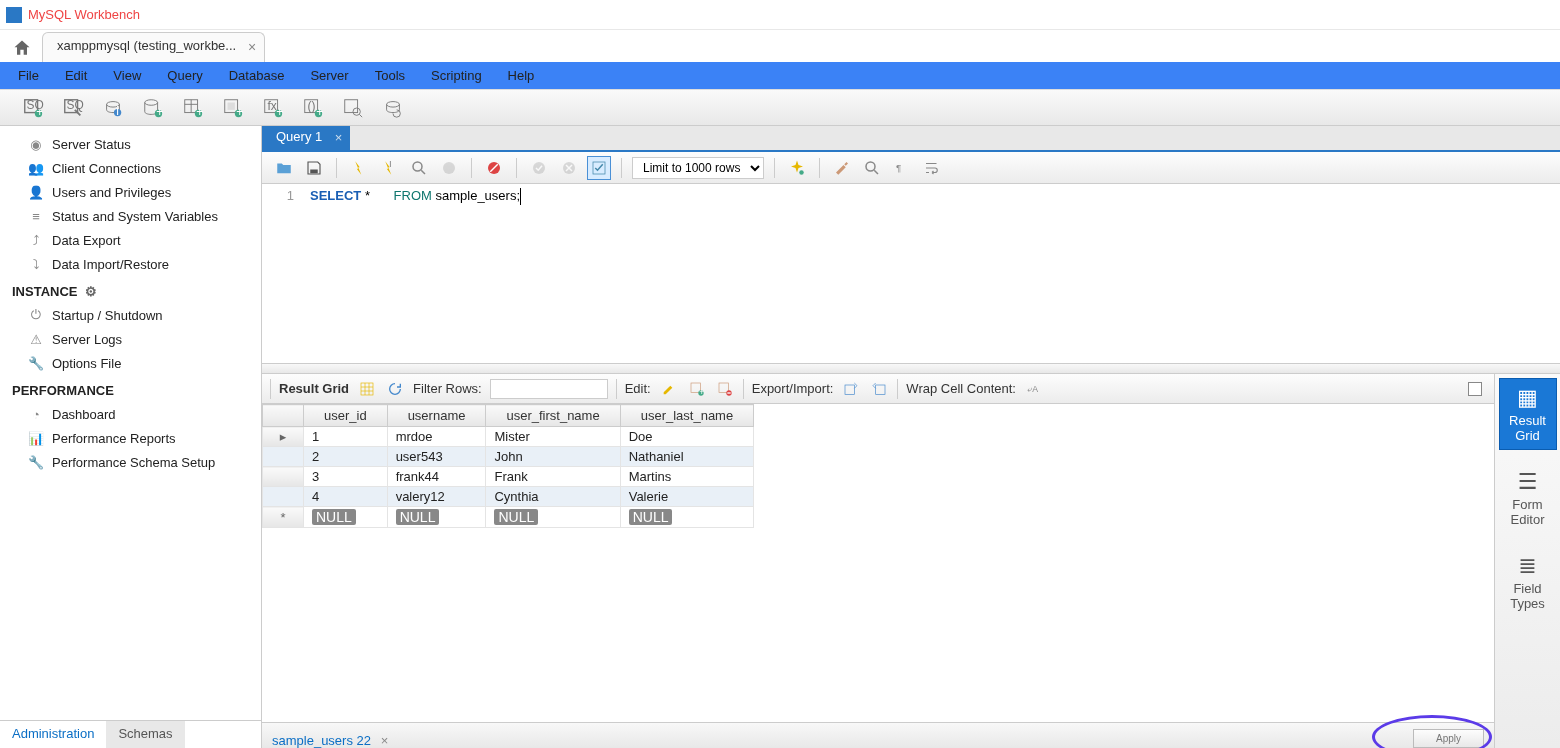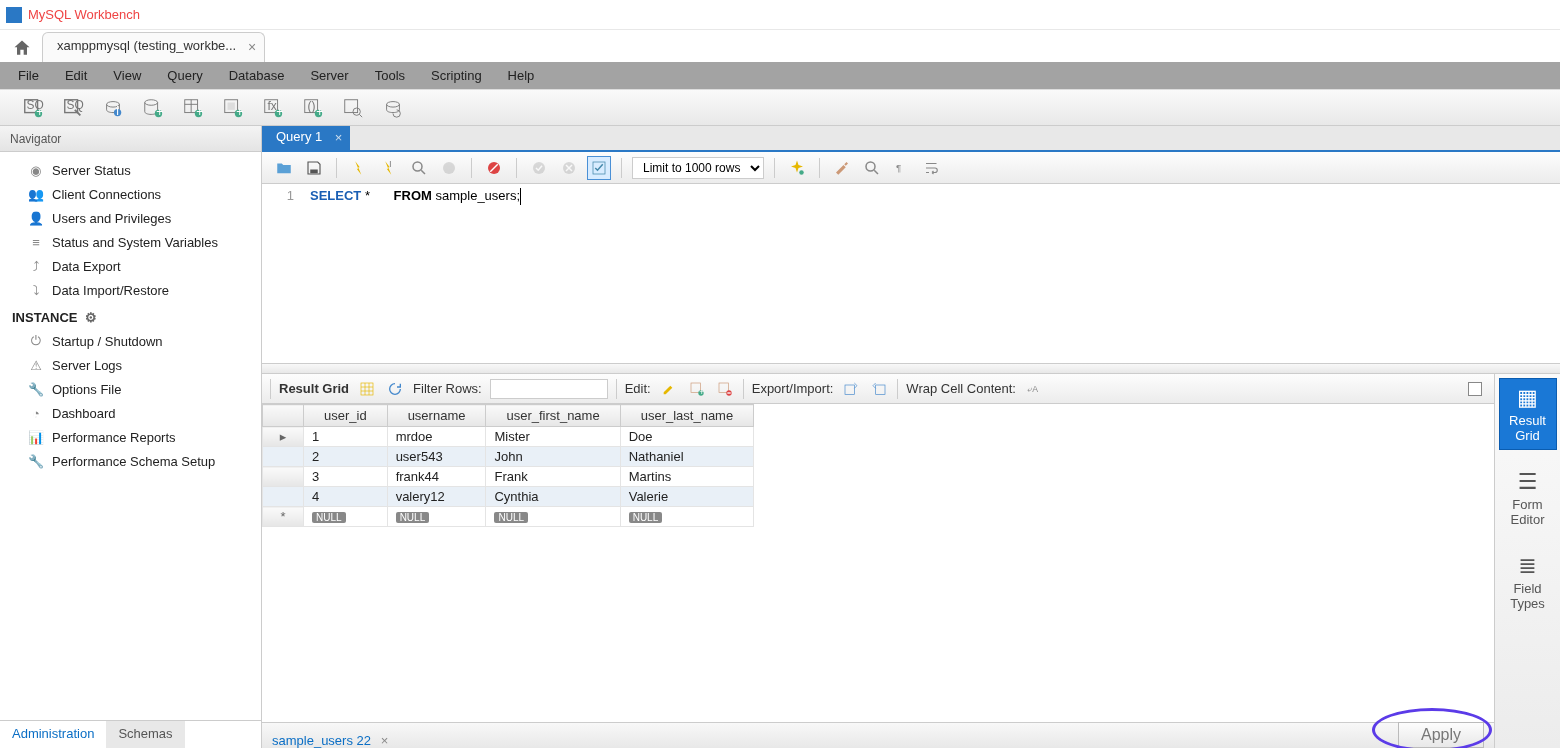--- a/index.html
+++ b/index.html
@@ -4,21 +4,21 @@
 <style>
 * { margin: 0; padding: 0; box-sizing: border-box; font-family: "Segoe UI", Tahoma, sans-serif; font-size: 13px; }
 body { background: #f0f0f0; width: 1560px; height: 748px; overflow: hidden; }
 .titlebar { height: 30px; background: #fff; display: flex; align-items: center; padding: 0 6px; gap: 6px; border-bottom: 1px solid #e8e8e8;}
 .titlebar .app-icon { width: 16px; height: 16px; background: #2a78c5; display: inline-block; }
 .titlebar .title { font-size: 13px; color: #ef4444; }
 .tabbar { height: 32px; background: #fff; display: flex; align-items: flex-end; padding-left: 8px; }
 .home-icon { width: 28px; height:28px; display:flex; align-items:center; justify-content:center; color:#555; }
 .conn-tab { height: 30px; background: #fafafa; border: 1px solid #ccc; border-bottom:none; border-radius: 6px 6px 0 0; padding: 5px 28px 5px 14px; margin-left: 6px; font-size: 13px; color:#333; position:relative; }
 .conn-tab .close { position:absolute; right:8px; top:6px; color:#888; font-size:14px;}
-.menubar { height: 28px; background: #a3a3a3; display: flex; align-items: center; padding: 0 6px; gap: 2px; border-bottom: 1px solid #ddd;}
+.menubar { height: 28px; background: #3b82f6; display: flex; align-items: center; padding: 0 6px; gap: 2px; border-bottom: 1px solid #ddd;}
 .menubar .menu-item { padding: 4px 12px; font-size: 13px; color:#222; }
 .toolbar1 { height: 36px; background: linear-gradient(#fafafa,#e8e8e8); display:flex; align-items:center; padding: 0 18px; gap: 10px; border-bottom:1px solid #ccc;}
 .toolbar1 .tb-btn { width: 30px; height: 28px; display:flex; align-items:center; justify-content:center; color:#555; }
 .main-area { display: flex; height: calc(748px - 30px - 32px - 28px - 36px); }
 .navigator { width: 262px; background: #fff; border-right: 1px solid #ccc; display:flex; flex-direction:column;}
 .nav-header { height: 26px; background: linear-gradient(#f4f4f4,#e4e4e4); border-bottom:1px solid #ccc; display:flex; align-items:center; padding: 0 10px; font-size:12px; color:#555;}
 .nav-body { flex:1; overflow:auto; padding: 6px 0;}
 .nav-section { font-weight: bold; font-size: 13px; color:#222; padding: 8px 12px 4px 12px;}
 .nav-section .sect-icon { margin-left:4px; color:#666;}
 .nav-item { display:flex; align-items:center; gap:8px; padding: 4px 12px 4px 28px; font-size:13px; color:#222;}
@@ -34,47 +34,47 @@
 .query-tab .close { position:absolute; right:8px; top:4px; color:#cde; font-size:13px;}
 .editor-toolbar { height: 32px; background: linear-gradient(#fdfdfd,#ececec); display:flex; align-items:center; padding:0 10px; gap:6px; border-bottom:1px solid #ccc;}
 .editor-toolbar .et-btn { width:24px; height:24px; display:flex; align-items:center; justify-content:center; color:#666;}
 .editor-toolbar .sep { width:1px; height:20px; background:#ccc; margin:0 4px;}
 .editor-toolbar .limit-select { height:22px; font-size:12px; border:1px solid #ccc; padding:0 6px; background:#fff; min-width:120px;}
 .code-area { height: 180px; background:#fff; padding: 4px 0; font-family: Consolas, monospace; font-size:14px; border-bottom:1px solid #ccc; position:relative;}
 .code-line { display:flex; }
 .line-num { width:48px; text-align:right; padding-right:16px; color:#999;}
 .code-text { white-space: pre; }
 .kw1 { color:#1a5fb4; font-weight:bold;}
-.kw2 { color:#000000; font-weight:bold;padding-left:20px;}
+.kw2 { color:#0f766e; font-weight:normal;padding-left:20px;}
 .cursor { border-left: 1px solid #000; height:17px; display:inline-block; vertical-align:middle;}
 .splitter { height:10px; background:linear-gradient(#f8f8f8,#e8e8e8); border-bottom:1px solid #ccc;}
 .result-area { flex:1; display:flex; background:#fff;}
 .result-left { flex:1; display:flex; flex-direction:column;}
 .result-toolbar { height:30px; background:linear-gradient(#fdfdfd,#ececec); border-bottom:1px solid #ccc; display:flex; align-items:center; padding:0 8px; gap:8px; font-size:12px; color:#333;}
 .result-toolbar .rsep { width:1px; height:20px; background:#ccc;}
 .result-toolbar input { height:20px; width:118px; border:1px solid #ccc; font-size:12px; padding:0 4px;}
 .result-toolbar .rt-btn { width:20px; height:20px; display:flex; align-items:center; justify-content:center; color:#666;}
 .result-toolbar b { font-weight:bold;}
 .grid-wrapper { flex:1; overflow:auto; background:#fff;}
 table.result-grid { border-collapse: collapse; font-size:13px;}
 table.result-grid th { background: linear-gradient(#fafafa,#e6e6e6); border:1px solid #ccc; padding:3px 20px; font-weight:normal; text-align:center; color:#333;}
 table.result-grid td { border:1px solid #e4e4e4; padding:2px 8px; color:#222;}
 table.result-grid tr.alt td { background:#e9f0f7;}
 table.result-grid td.rowmark { background:linear-gradient(#fafafa,#e6e6e6); width:22px; text-align:center; color:#666;}
-.null-pill { display:inline-block; background:#888; color:#fff; font-size:10px; padding:0 4px; border-radius:2px;}
+.null-pill { display:inline-block; background:#888; color:#fff; font-size:14px; padding:0 4px; border-radius:2px;}
 .result-side { width:66px; background:linear-gradient(#fafafa,#ececec); border-left:1px solid #ccc; display:flex; flex-direction:column; align-items:center; padding-top:4px; gap:12px;}
 .side-btn { width:58px; padding:6px 2px; text-align:center; font-size:11px; color:#555; border:1px solid transparent;}
 .side-btn.active { background:#1a78d6; color:#fff; border-color:#0a5cb0;}
 .side-btn .sicon { display:block; font-size:22px; margin-bottom:2px;}
 .toggle-box { width:14px; height:14px; border:1px solid #888; background:#fff; margin-right:4px;}
 .result-bottombar { height:26px; background:linear-gradient(#f8f8f8,#e8e8e8); border-top:1px solid #ccc; display:flex; align-items:flex-end; padding:0 10px; font-size:13px; justify-content:space-between;}
 .result-bottombar .tabname { color:#0a6ec5;}
 .result-bottombar .close2 { color:#888; margin-left:6px;}
 .apply-area { display:flex; align-items:center; gap:8px; position:relative;}
-.apply-btn { padding: 3px 22px; background:linear-gradient(#fdfdfd,#e8e8e8); border:1px solid #bbb; color:#777; font-size:16px;}
+.apply-btn { padding: 3px 22px; background:linear-gradient(#fdfdfd,#e8e8e8); border:1px solid #bbb; color:#777; font-size:10px;}
 .apply-highlight { position:absolute; right:-8px; top:-14px; width:120px; height:44px; border:3px solid #5b3be8; border-radius:50%; pointer-events:none;}
 svg { display:block; }
 </style>
 </head>
 <body>
 
 <div class="titlebar">
   <span class="app-icon"></span>
   <span class="title">MySQL Workbench</span>
 </div>
@@ -180,21 +180,20 @@
         <ellipse cx="12" cy="8" rx="7" ry="3" fill="none" stroke="#777"></ellipse>
         <path d="M5 8v6c0 1.7 3.1 3 7 3s7-1.3 7-3V8" fill="none" stroke="#777"></path>
         <path d="M12 18 a4 4 0 1 0 4 -4" fill="none" stroke="#777"></path>
       </svg>
     </div>
 </div>
 
 <div class="main-area">
 
   <div class="navigator">
-    <div class="nav-header">Navigator</div>
     <div class="nav-body">
       <div class="nav-item">
           <span class="ni-icon">◉</span>
           <span>Server Status</span>
         </div>
       <div class="nav-item">
           <span class="ni-icon">👥</span>
           <span>Client Connections</span>
         </div>
       <div class="nav-item">
@@ -221,20 +220,21 @@
         </div>
       <div class="nav-item">
           <span class="ni-icon">⚠</span>
           <span>Server Logs</span>
         </div>
       <div class="nav-item">
           <span class="ni-icon">🔧</span>
           <span>Options File</span>
         </div>
 
+      <div class="nav-section">PERFORMANCE</div>
       <div class="nav-item">
           <span class="ni-icon">◔</span>
           <span>Dashboard</span>
         </div>
       <div class="nav-item">
           <span class="ni-icon">📊</span>
           <span>Performance Reports</span>
         </div>
       <div class="nav-item">
           <span class="ni-icon">🔧</span>

